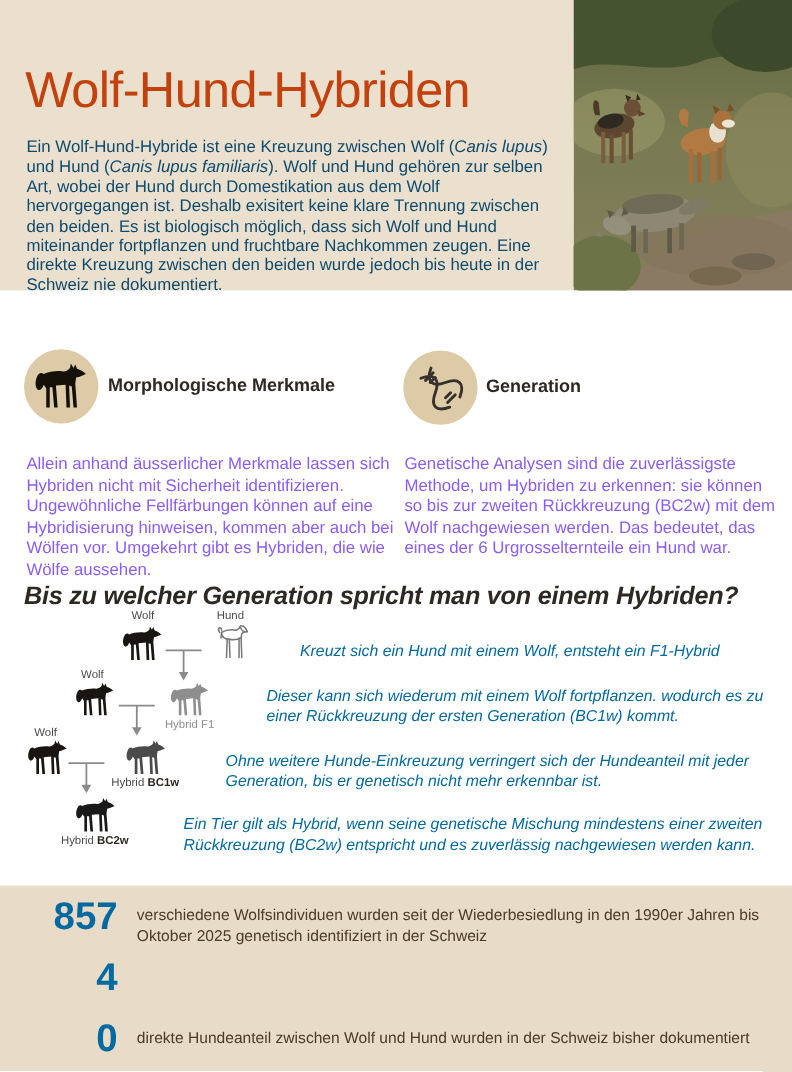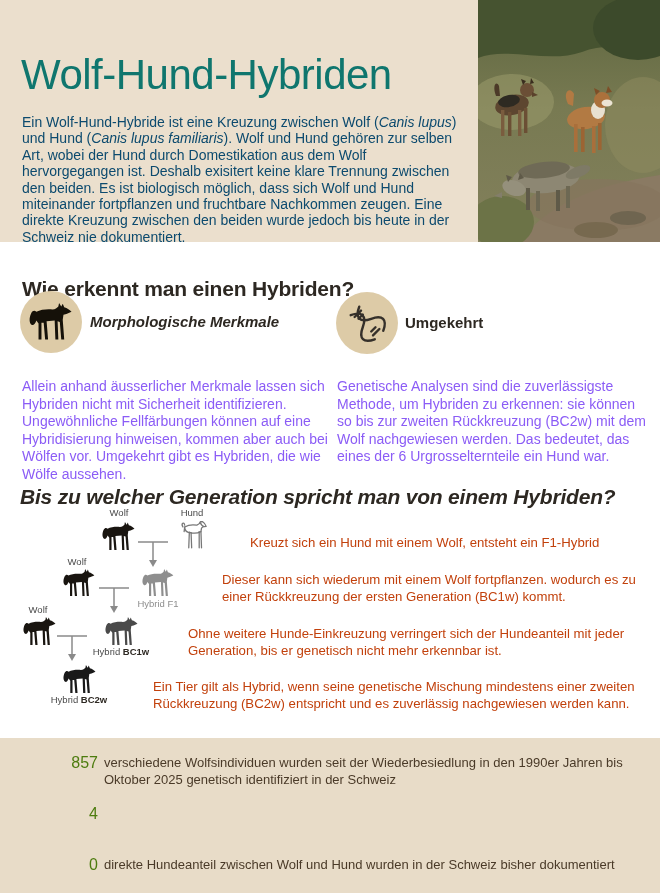--- a/index.html
+++ b/index.html
@@ -7,63 +7,63 @@
     position:relative;width:660px;height:893px;overflow:hidden;
     font-family:"Liberation Sans","DejaVu Sans",sans-serif;
     background:#ffffff;
   }
   
   .hero{position:absolute;left:0;top:0;width:660px;height:242px;background:#ebdfcd;}
   .hero-photo{position:absolute;left:478px;top:0;width:182px;height:242px;}
   .page-title{
     position:absolute;left:21px;top:24px;width:460px;
     font-size:42px;line-height:1.1;font-weight:500;letter-spacing:-0.5px;
-    color:#0f766e;
+    color:#c2410c;
   }
   .intro{
     position:absolute;left:22px;top:100px;width:448px;
     font-size:14px;line-height:16.4px;color:#0c4a6e;
   }
   .intro .it{font-style:italic;}
   
   .h2{
     position:absolute;left:22px;font-size:21px;font-weight:bold;
     letter-spacing:-0.2px;color:#2d2822;
   }
   #h2-identify{top:260px;}
   #h2-generation{left:20px;top:468px;font-style:italic;}
   
   .icon-circle{position:absolute;width:62px;height:62px;border-radius:50%;background:#ddcba7;
     display:flex;align-items:center;justify-content:center;}
   #circle-wolf{left:20px;top:291px;}
   #circle-dna{left:336px;top:292px;}
   .card-title{position:absolute;font-size:15px;font-weight:bold;color:#2d2822;}
-  #title-morph{left:90px;top:313px;font-style:italic;}
+  #title-morph{left:90px;top:313px;}
   #title-gen{left:405px;top:314px;}
   .card-text{position:absolute;font-size:14px;line-height:17.5px;color:#8b5cf6;}
   #text-morph{left:22px;top:364px;width:306px;}
   #text-gen{left:337px;top:364px;width:310px;}
   
   .diagram{position:absolute;left:20px;top:503px;width:240px;height:212px;}
   .diagram text{font-family:"Liberation Sans","DejaVu Sans",sans-serif;font-size:9.5px;fill:#4a4a4a;}
   .diagram .lbl-grey{fill:#8e8e8e;}
   .diagram .lbl-b{font-weight:bold;fill:#2d2822;}
-  .annotation{position:absolute;font-size:13.2px;line-height:16.5px;color:#c2410c;}
+  .annotation{position:absolute;font-size:13.2px;line-height:16.5px;color:#0369a1;font-style:italic;}
   #ann-0{left:250px;top:535px;width:395px;}
   #ann-1{left:222px;top:572px;width:428px;}
   #ann-2{left:188px;top:626px;width:452px;}
   #ann-3{left:153px;top:679px;width:500px;}
   
   .stats{position:absolute;left:0;top:738px;width:660px;height:155px;background:#e8dcc8;}
   .stat-row{position:absolute;left:0;width:648px;display:flex;align-items:flex-start;}
   #stat-row-0{top:14px;}
   #stat-row-1{top:65px;}
   #stat-row-2{top:116px;}
-  .stat-value{width:98px;text-align:right;font-size:16px;line-height:22px;font-weight:normal;color:#4d7c0f;}
-  .stat-text{margin-left:6px;width:528px;font-size:13px;line-height:17px;color:#4a3a28;padding-top:2px;}
+  .stat-value{width:98px;text-align:right;font-size:32px;line-height:22px;font-weight:bold;color:#0369a1;}
+  .stat-text{margin-left:16px;width:528px;font-size:13px;line-height:17px;color:#4a3a28;padding-top:2px;}
 </style>
 </head>
 <body>
 
 <svg width="0" height="0" style="position:absolute" aria-hidden="true">
   <defs>
     <path id="wolf-sil" d="M10,12 C16,9 26,8 32,9 C36,9 38,7 40,5 L41,0 L44,5 L46,1 L48,6 C52,7 56,10 58,12 L51,15 L47,16 L46,23 L48,50 L44,50 L42,26 L39,25 L40,50 L36,50 L35,24 L24,25 L26,50 L22,50 L20,27 L17,27 L17,50 L13,50 L13,28 L10,24 C9,28 6,31 4,30 C0,28 0,20 3,14 C5,10 8,10 10,12 Z"></path>
     <g id="dog-out" fill="none" stroke="#777777" stroke-width="2.2" stroke-linecap="round" stroke-linejoin="round">
       <path d="M12,12 C8,6 14,2 15,9"></path>
       <path d="M15,12 C22,8 30,8 36,9 C39,8 41,6 42,3 L46,3 C49,5 51,8 52,11 L46,12 L44,14 L43,20 L44,48"></path>
@@ -135,21 +135,20 @@
         <path d="M24,192 l-8,4 8,2 Z" fill="#837e6a"></path>
         <ellipse cx="100" cy="172" rx="13" ry="5.5" fill="#7e7a66" transform="rotate(-22 100 172)"></ellipse>
         <rect x="48" y="188" width="4" height="22" fill="#5f5a48"></rect>
         <rect x="58" y="191" width="4" height="20" fill="#6d6853"></rect>
         <rect x="78" y="190" width="4" height="21" fill="#5f5a48"></rect>
         <rect x="88" y="186" width="4" height="22" fill="#6d6853"></rect>
       </g>
     </svg>
   </div>
 
-  <h2 class="h2" id="h2-identify">Wie erkennt man einen Hybriden?</h2>
 
   <div class="icon-circle" id="circle-wolf">
     <svg width="44" height="40" viewBox="0 0 60 52">
       <use href="#wolf-sil" fill="#151109"></use>
     </svg>
   </div>
   <div class="card-title" id="title-morph">Morphologische Merkmale</div>
   <p class="card-text" id="text-morph">Allein anhand äusserlicher Merkmale lassen sich Hybriden nicht mit Sicherheit identifizieren. Ungewöhnliche Fellfärbungen können auf eine Hybridisierung hinweisen, kommen aber auch bei Wölfen vor. Umgekehrt gibt es Hybriden, die wie Wölfe aussehen.</p>
 
   <div class="icon-circle" id="circle-dna">
@@ -157,21 +156,21 @@
       <g transform="rotate(-45)" fill="none" stroke="#35302a" stroke-width="2.4" stroke-linecap="round">
         <path d="M-6,-17 C5,-12 5,-5 -6,0 C-17,5 -17,12 -6,17"></path>
         <path d="M6,-17 C-5,-12 -5,-5 6,0 C17,5 17,12 6,17"></path>
         <path d="M-4.5,-13 L4.5,-13"></path>
         <path d="M-3,-9 L3,-9"></path>
         <path d="M-3,9 L3,9"></path>
         <path d="M-4.5,13 L4.5,13"></path>
       </g>
     </svg>
   </div>
-  <div class="card-title" id="title-gen">Umgekehrt</div>
+  <div class="card-title" id="title-gen">Generation</div>
   <p class="card-text" id="text-gen">Genetische Analysen sind die zuverlässigste Methode, um Hybriden zu erkennen: sie können so bis zur zweiten Rückkreuzung (BC2w) mit dem Wolf nachgewiesen werden. Das bedeutet, das eines der 6 Urgrosselternteile ein Hund war.</p>
 
   <h2 class="h2" id="h2-generation">Bis zu welcher Generation spricht man von einem Hybriden?</h2>
 
   <svg class="diagram" viewBox="0 0 240 212">
 
     <text x="99" y="13" text-anchor="middle">Wolf</text>
     <use href="#wolf-sil" transform="translate(82,19) scale(0.56)" fill="#191510"></use>
     <text x="172" y="13" text-anchor="middle">Hund</text>
     <use href="#dog-out" transform="translate(156,17) scale(0.58)"></use>

